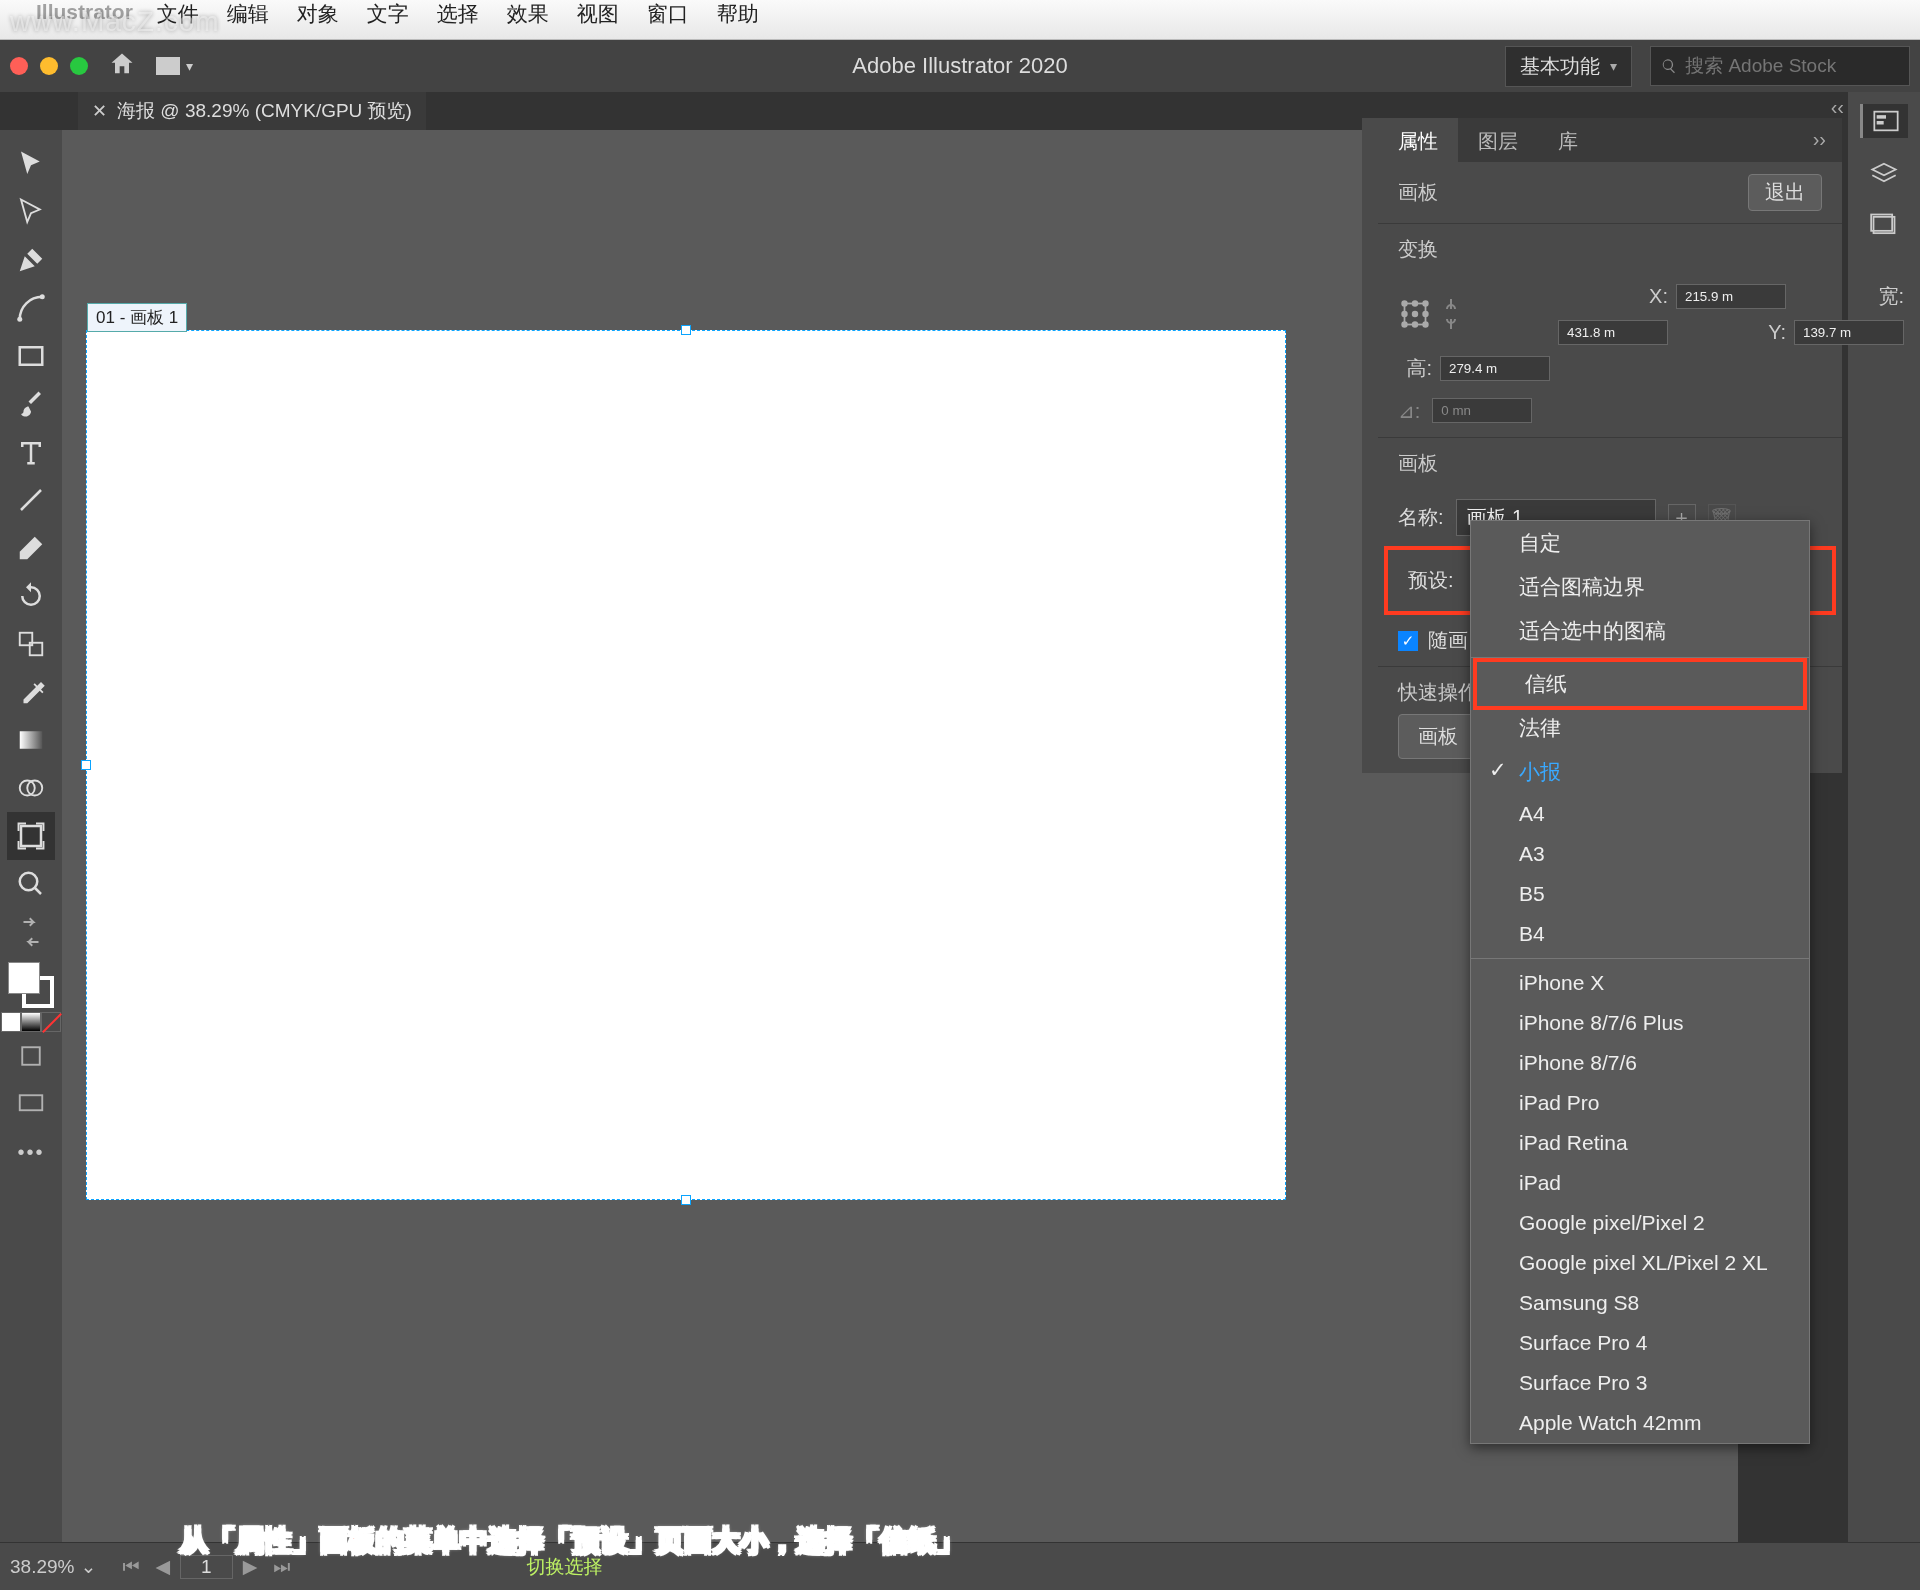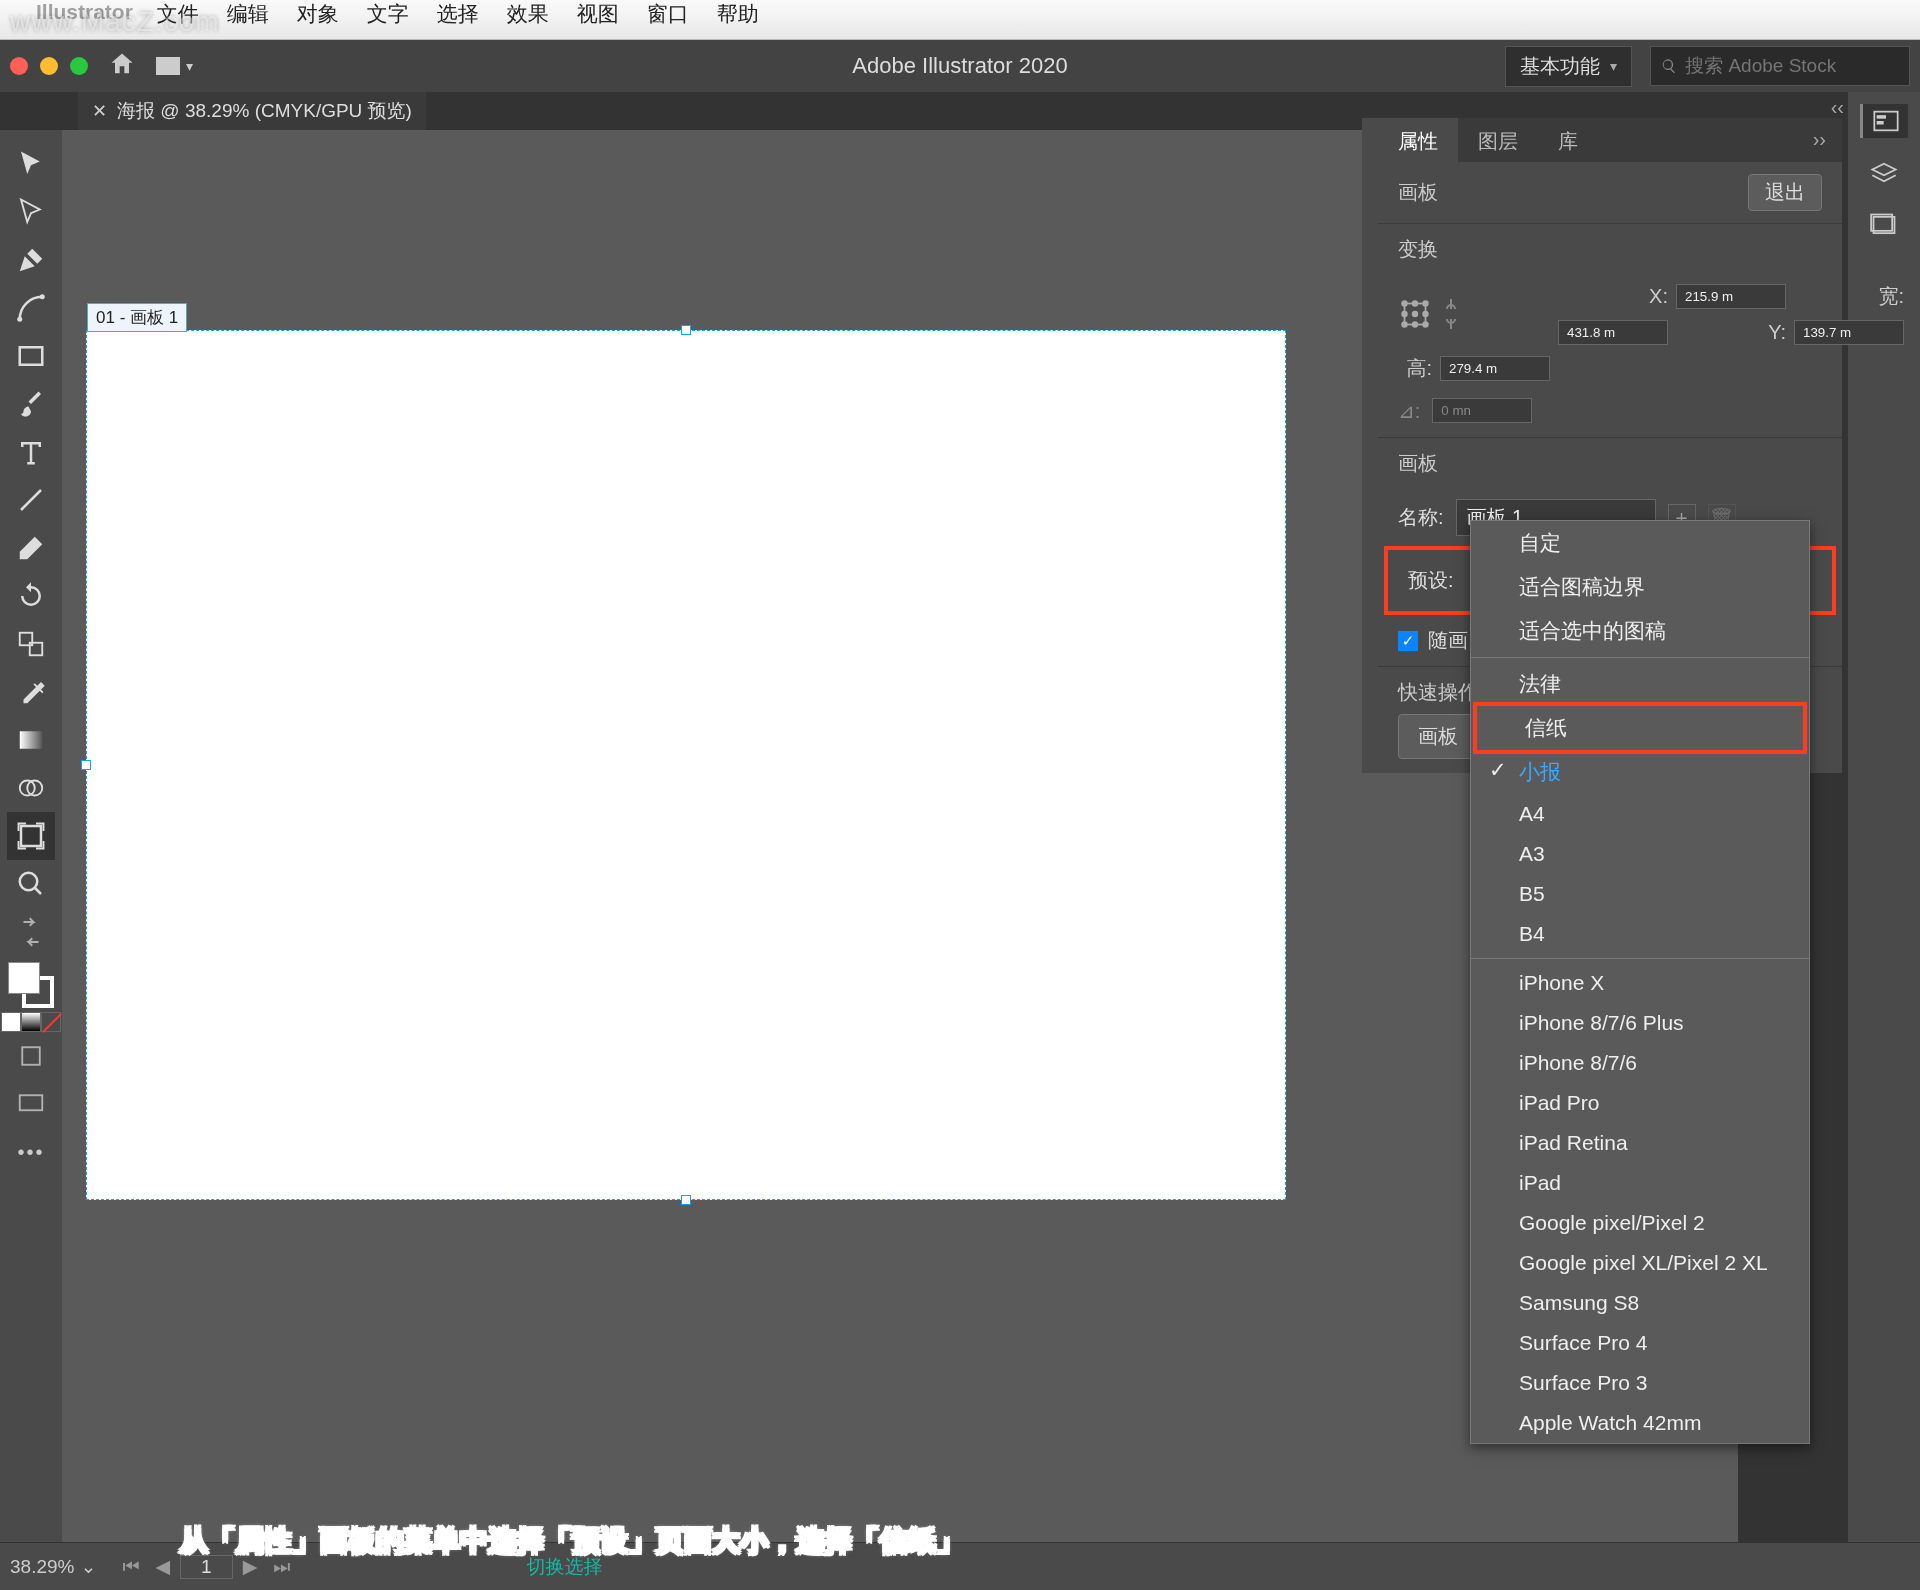--- a/index.html
+++ b/index.html
@@ -106,21 +106,21 @@
 .dditem.sel { color:#3aa9ff; }
 .dditem.sel:before { content:"✓"; position:absolute; left:18px; color:#eee; }
 .dditem.hl { border:4px solid #ff3b20; margin:-4px 2px; }
 .ddsep { height:1px; background:#777; margin:4px 0; }
 
 
 .status { position:absolute; bottom:0; left:0; right:0; height:48px; background:#4a4a4a; border-top:1px solid #333; display:flex; align-items:center; font-size:19px; color:#ccc; }
 .status .zoom { padding:0 10px; display:flex; align-items:center; gap:6px; }
 .status .nav { display:flex; align-items:center; gap:4px; padding:0 10px; }
 .status .nav span { padding:0 6px; color:#999; }
-.status .mode { margin-left:220px; color:#14b8a6; }
+.status .mode { margin-left:220px; color:#bef264; }
 
 
 .anno { position:absolute; bottom:30px; left:180px; right:100px; font-size:28px; font-weight:700; color:#ff3b20; -webkit-text-stroke:2px #fff; text-shadow:0 0 4px #fff,2px 2px 0 #fff,-2px -2px 0 #fff,2px -2px 0 #fff,-2px 2px 0 #fff; z-index:100; white-space:nowrap; }
 </style>
 </head>
 <body>
 
 <div class="menubar">
   <span class="apple"></span>
   <span class="appname">Illustrator</span>
@@ -406,22 +406,22 @@
   </div>
   <div class="quickhdr">快速操作</div>
   <div class="quickbtn">画板</div>
 </div>
 
 <div class="ddlist">
   <div class="dditem">自定</div>
   <div class="dditem">适合图稿边界</div>
   <div class="dditem">适合选中的图稿</div>
   <div class="ddsep"></div>
+  <div class="dditem hl">信纸</div>
   <div class="dditem">法律</div>
-  <div class="dditem hl">信纸</div>
   <div class="dditem sel">小报</div>
   <div class="dditem">A4</div>
   <div class="dditem">A3</div>
   <div class="dditem">B5</div>
   <div class="dditem">B4</div>
   <div class="ddsep"></div>
   <div class="dditem">iPhone X</div>
   <div class="dditem">iPhone 8/7/6 Plus</div>
   <div class="dditem">iPhone 8/7/6</div>
   <div class="dditem">iPad Pro</div>

